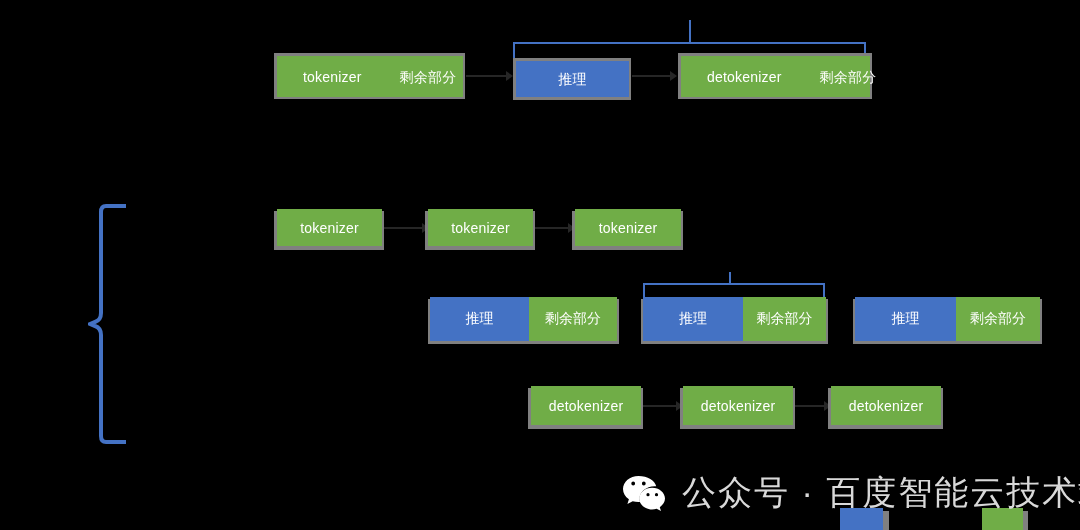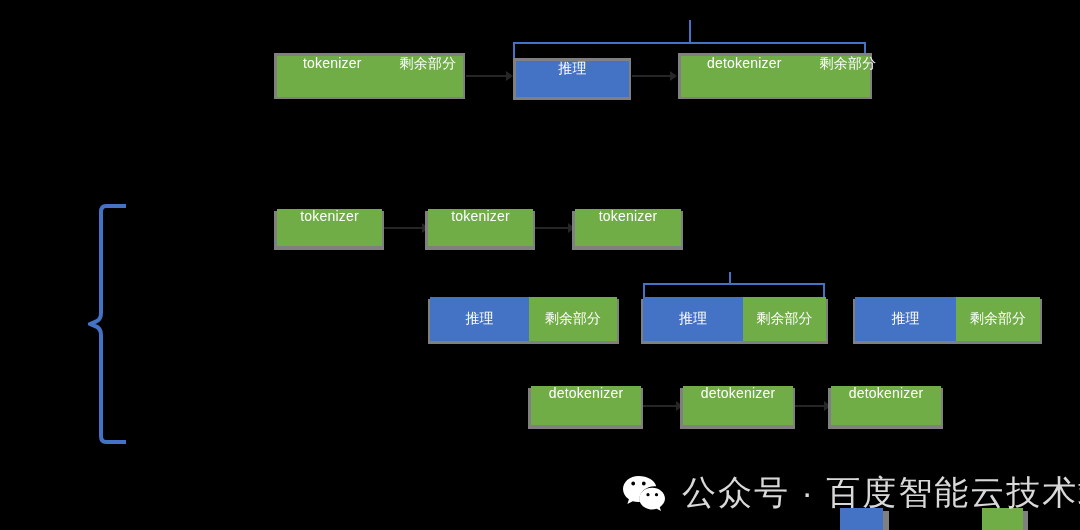--- a/index.html
+++ b/index.html
@@ -21,20 +21,21 @@
     width: 1080px;
     height: 530px;
     background: #000000;
   }
 
   
   .blk {
     position: absolute;
     box-sizing: border-box;
     display: flex;
+    align-items: center;
     justify-content: center;
     color: #ffffff;
     font-size: 14px;
     line-height: 1;
     white-space: nowrap;
     letter-spacing: .2px;
   }
   .shadow {
     position: absolute;
     background: #808080;

